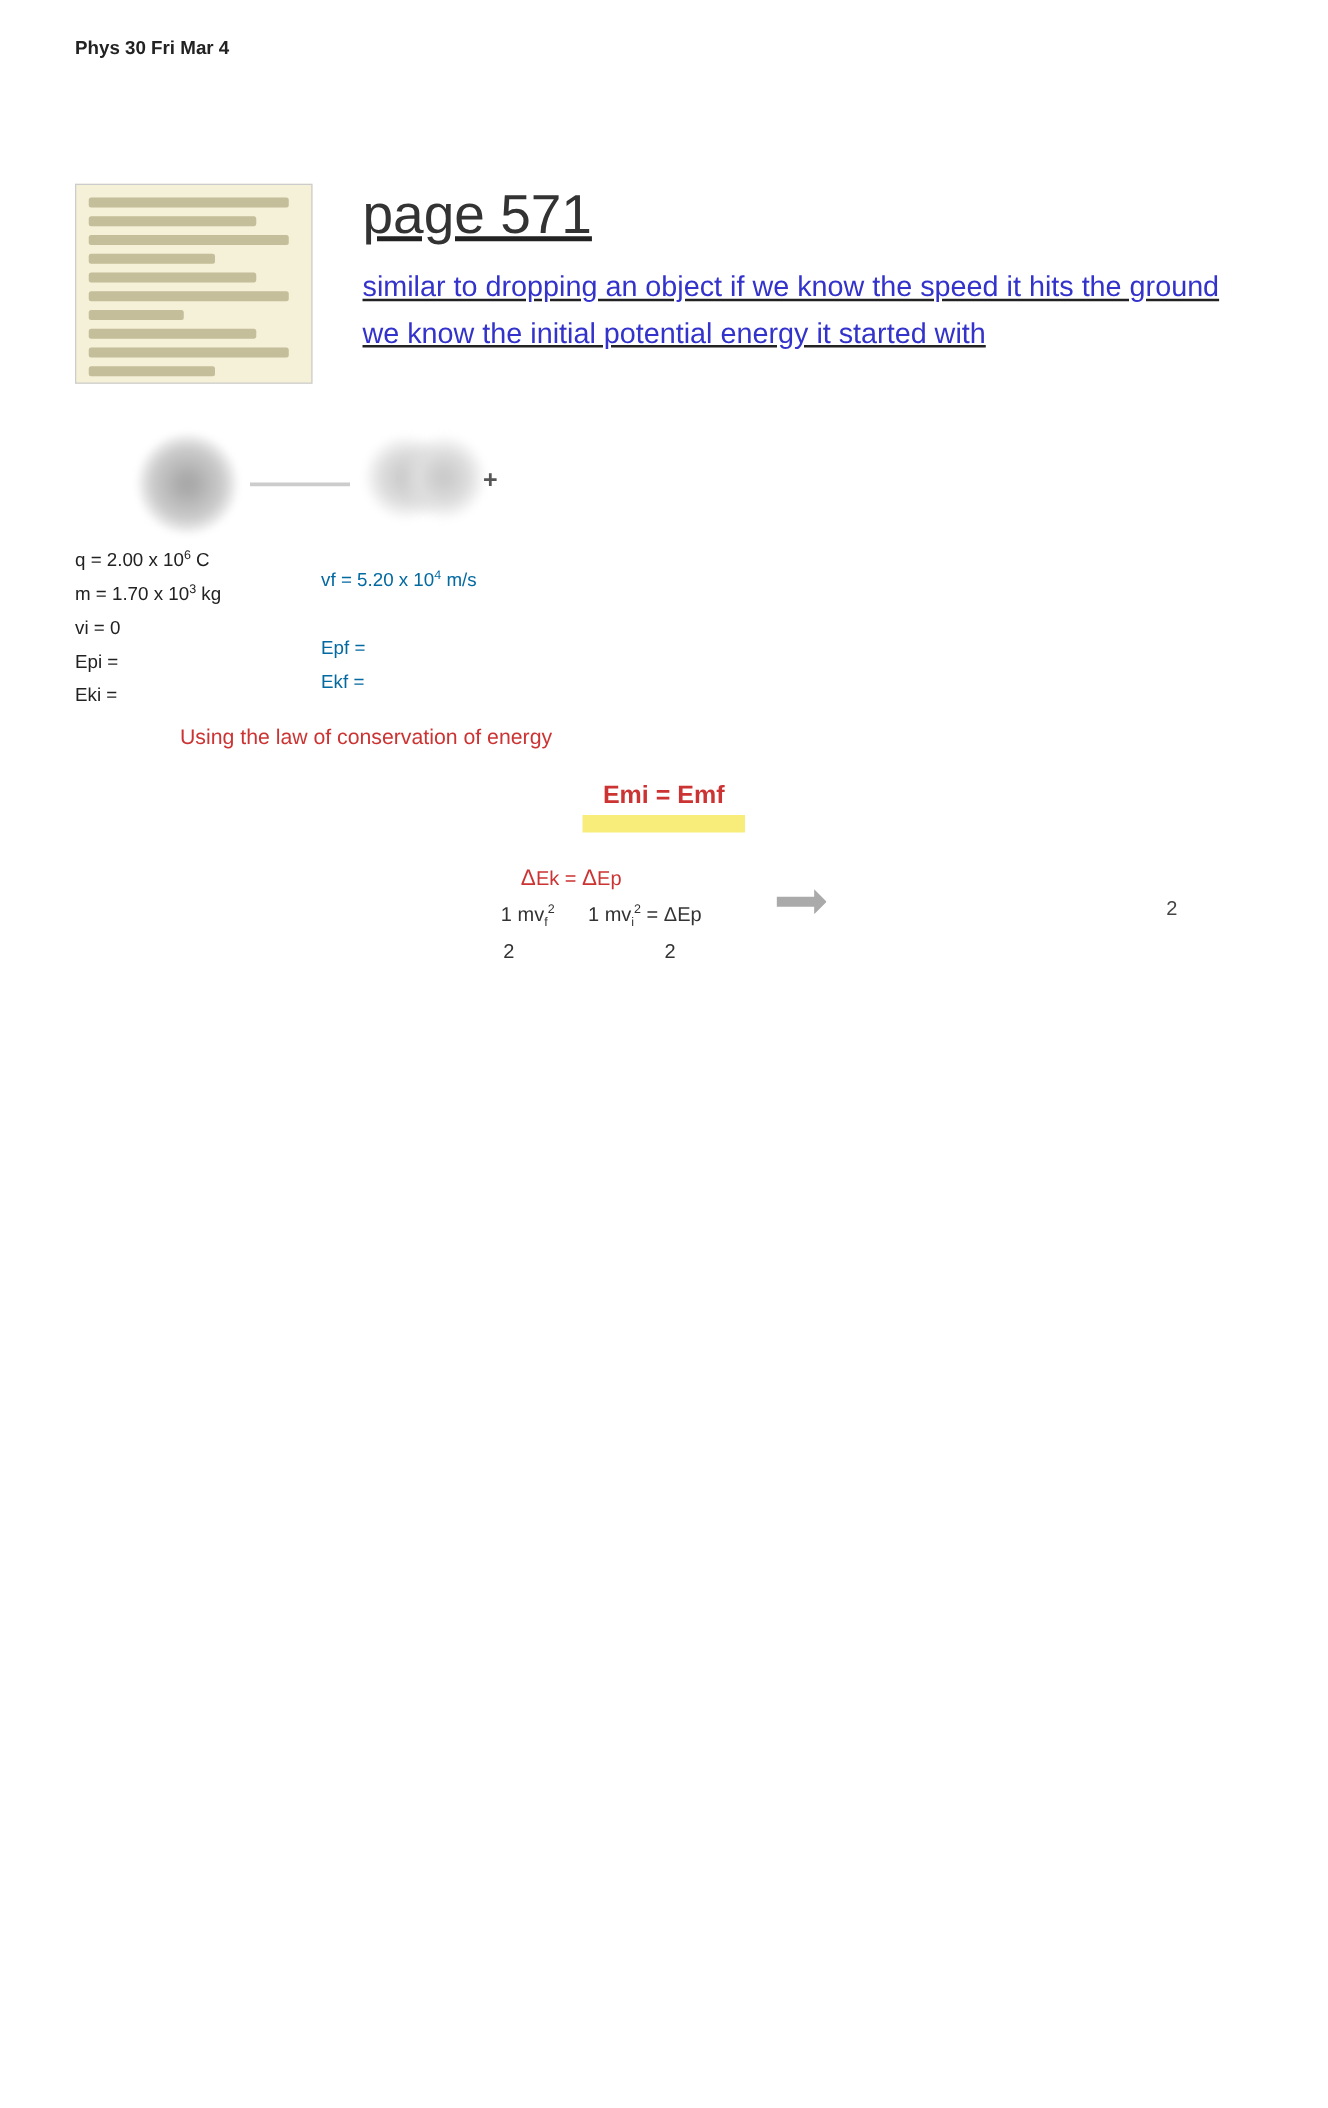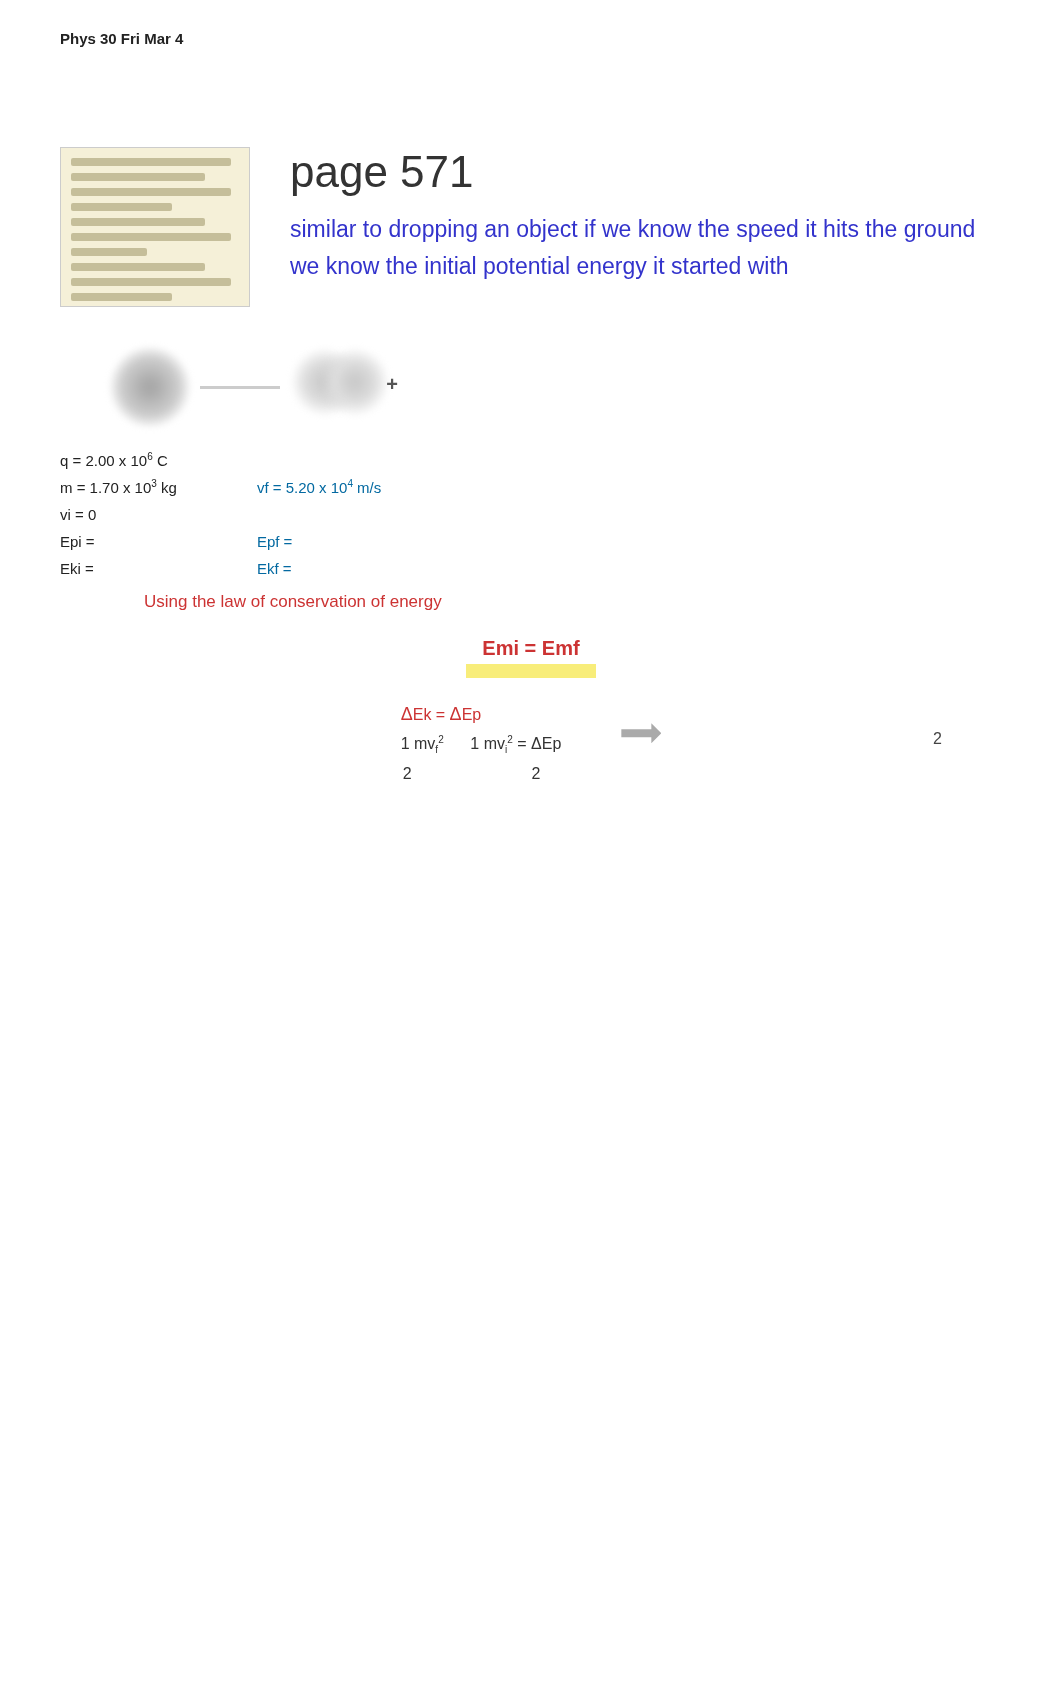--- a/index.html
+++ b/index.html
@@ -19,20 +19,21 @@
     }
     .page-content {
       position: relative;
       margin-top: 20px;
     }
     .section-top {
       display: flex;
       align-items: flex-start;
       margin-top: 100px;
       gap: 40px;
+      text-decoration: underline;
     }
     .thumbnail {
       width: 190px;
       height: 160px;
       background: #f5f0d8;
       border: 1px solid #ccc;
       flex-shrink: 0;
       position: relative;
       overflow: hidden;
     }
@@ -111,22 +112,22 @@
       top: 50%;
       transform: translateY(-60%);
       font-size: 20px;
       color: #555;
       font-weight: bold;
       filter: none;
     }
     .data-section {
       display: flex;
       gap: 80px;
-      margin-top: 20px;
-      align-items: flex-end;
+      margin-top: 8px;
+      align-items: center;
     }
     .left-data {
       font-size: 15px;
       line-height: 1.8;
       color: #222;
     }
     .right-data {
       font-size: 15px;
       line-height: 1.8;
       color: #0369a1;
@@ -163,20 +164,21 @@
       gap: 60px;
       margin-top: 10px;
     }
     .eq-block {
       font-size: 16px;
       color: #333;
       line-height: 1.8;
     }
     .red-eq {
       color: #cc3333;
+      margin-left: 16px;
     }
     .kinetic-text {
       font-size: 17px;
       color: #333;
       max-width: 240px;
       line-height: 1.6;
     }
     .arrow-shape {
       width: 40px;
       height: 20px;

